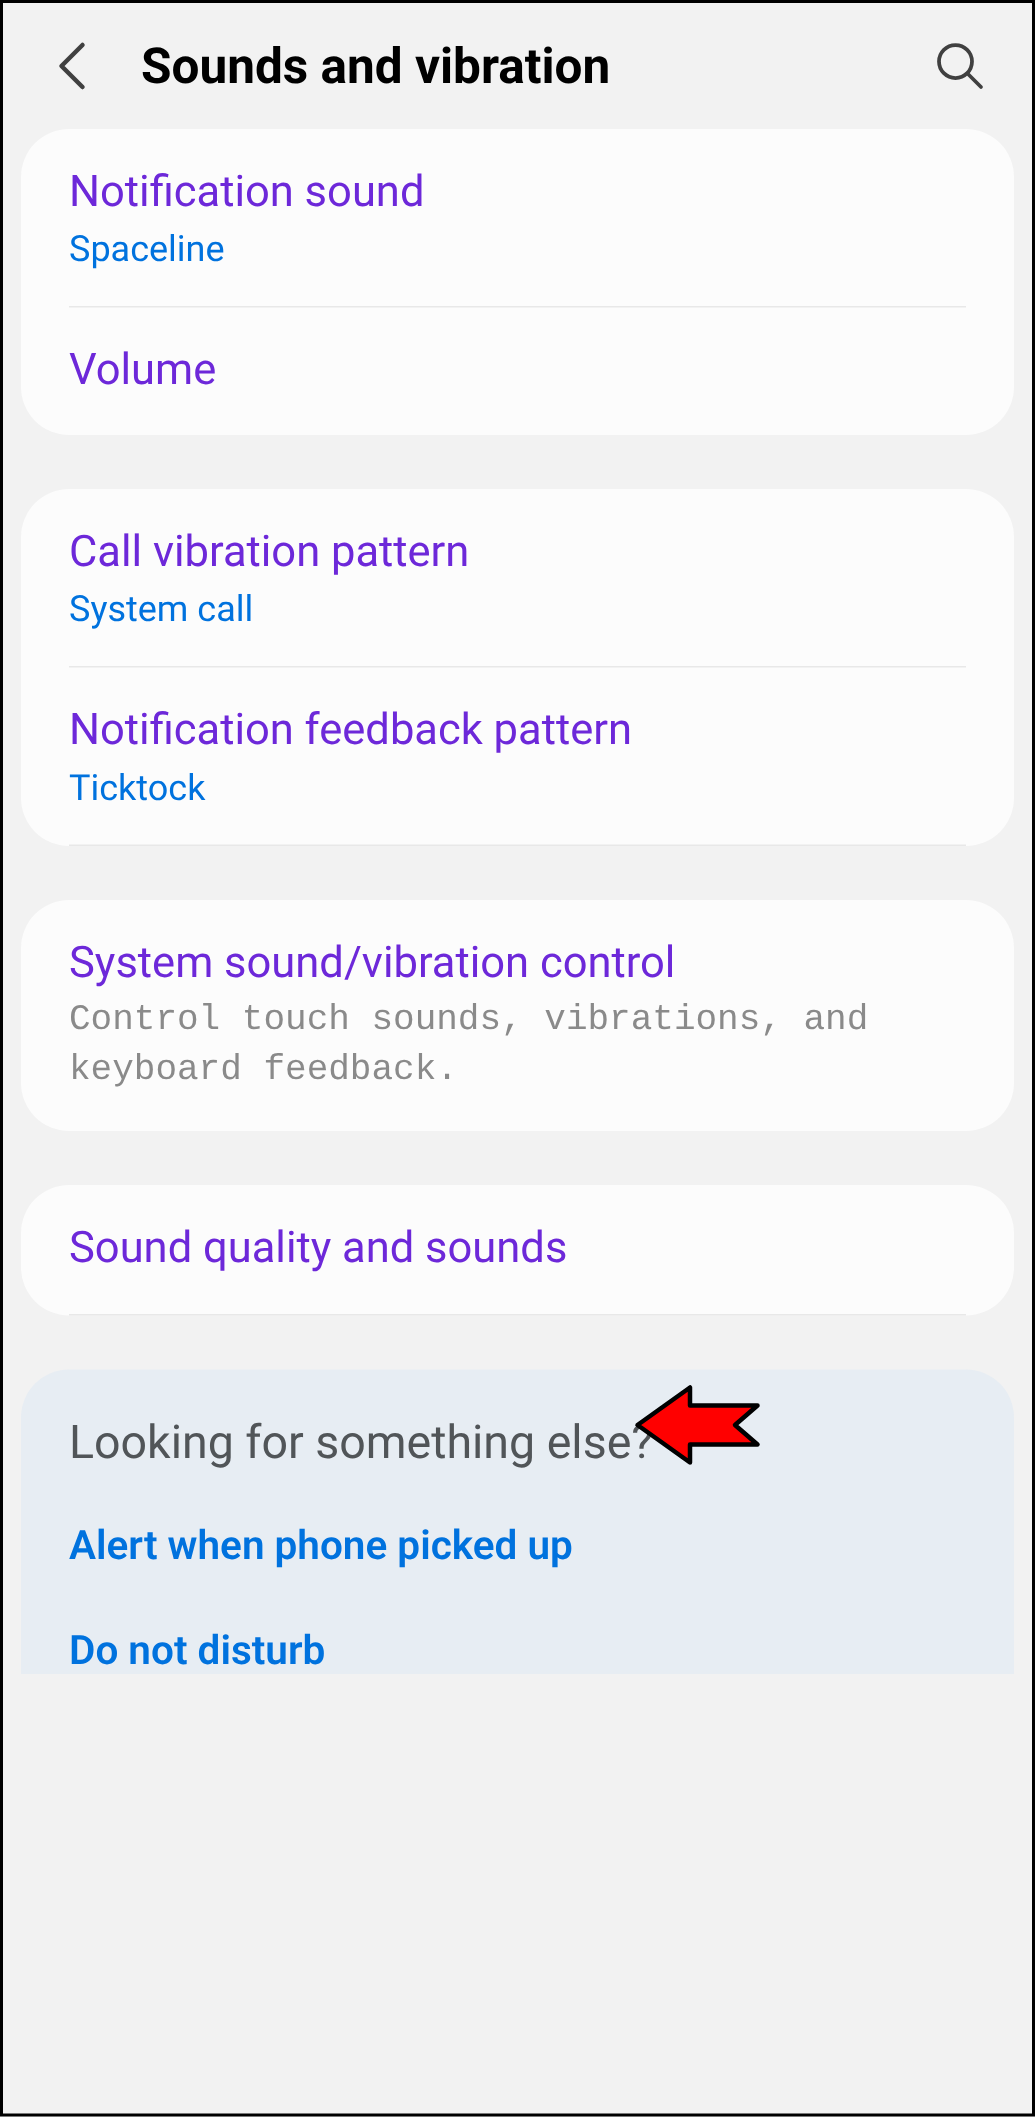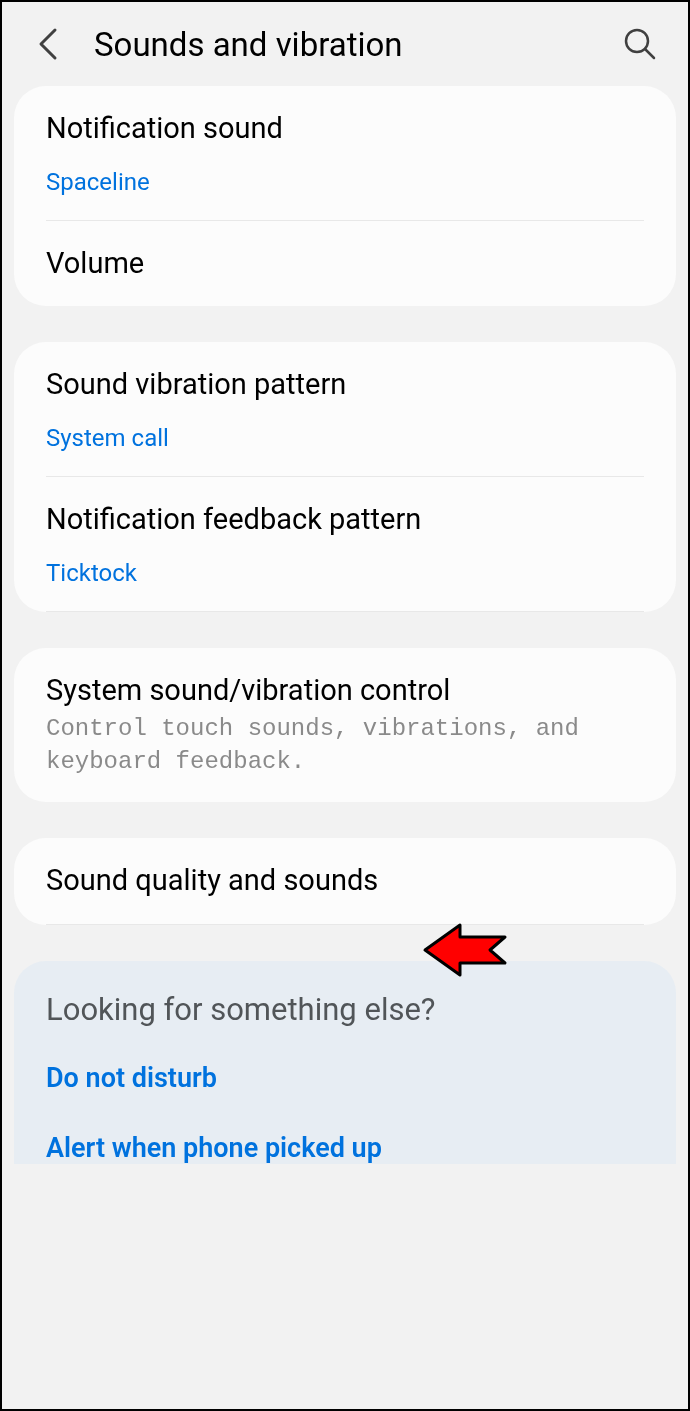--- a/index.html
+++ b/index.html
@@ -25,21 +25,21 @@
     .back-btn {
       width: 36px;
       height: 36px;
       display: flex;
       align-items: center;
       justify-content: center;
       cursor: pointer;
     }
     .page-title {
       font-size: 33px;
-      font-weight: 400;
+      font-weight: 700;
       color: #000;
       margin-left: 28px;
       flex: 1;
     }
     .search-btn {
       width: 40px;
       height: 40px;
       display: flex;
       align-items: center;
       justify-content: center;
@@ -52,27 +52,27 @@
     }
     .section:first-of-type {
       margin-top: 18px;
     }
     .item {
       padding: 24px 32px;
       cursor: pointer;
     }
     .item-title {
       font-size: 29px;
-      color: #000000;
+      color: #6d28d9;
       line-height: 1.3;
     }
     .item-value {
       font-size: 24px;
       color: #0072de;
-      margin-top: 20px;
+      margin-top: 4px;
     }
     .item-desc {
       font-size: 24px;
       color: #8a8a8a;
       margin-top: 4px;
       line-height: 1.35;
       font-family: Liberation Mono, monospace;
     }
     .divider {
       height: 1px;
@@ -129,21 +129,21 @@
     <div class="item-value">Spaceline</div>
   </div>
   <div class="divider"></div>
   <div class="item">
     <div class="item-title">Volume</div>
   </div>
 </div>
 
 <div class="section">
   <div class="item">
-    <div class="item-title">Sound vibration pattern</div>
+    <div class="item-title">Call vibration pattern</div>
     <div class="item-value">System call</div>
   </div>
   <div class="divider"></div>
   <div class="item">
     <div class="item-title">Notification feedback pattern</div>
     <div class="item-value">Ticktock</div>
   </div>
   <div class="divider"></div>
 </div>
 
@@ -156,21 +156,21 @@
 
 <div class="section">
   <div class="item">
     <div class="item-title">Sound quality and sounds</div>
   </div>
   <div class="divider"></div>
 </div>
 
 <div class="footer-section">
   <div class="footer-title">Looking for something else?</div>
+  <div class="footer-link">Alert when phone picked up</div>
   <div class="footer-link">Do not disturb</div>
-  <div class="footer-link">Alert when phone picked up</div>
 </div>
 
 <div class="arrow-annotation">
   <svg width="90" height="70" viewBox="0 0 90 70">
     <path d="M 5 35 L 40 10 L 40 22 L 85 22 L 70 35 L 85 48 L 40 48 L 40 60 Z" fill="#ff0000" stroke="#000" stroke-width="3" stroke-linejoin="round"></path>
   </svg>
 </div>
 
 </body></html>

